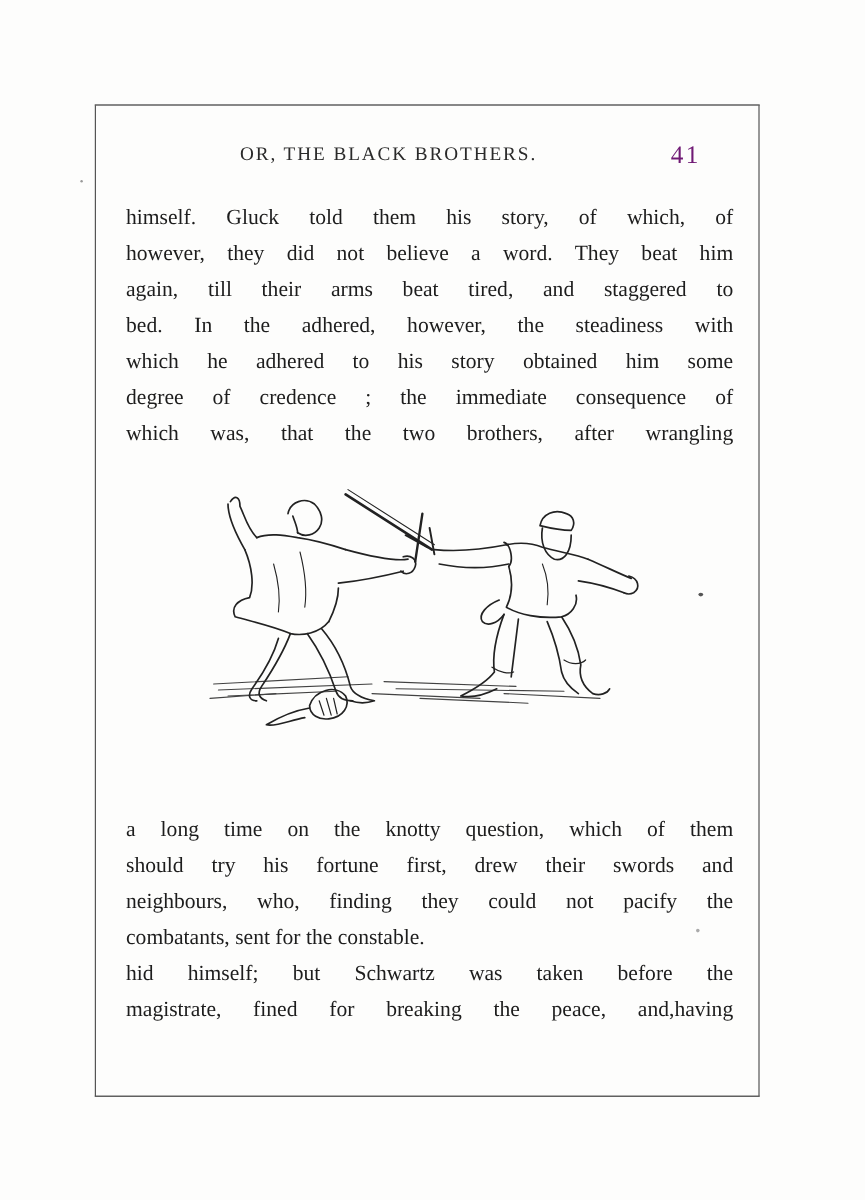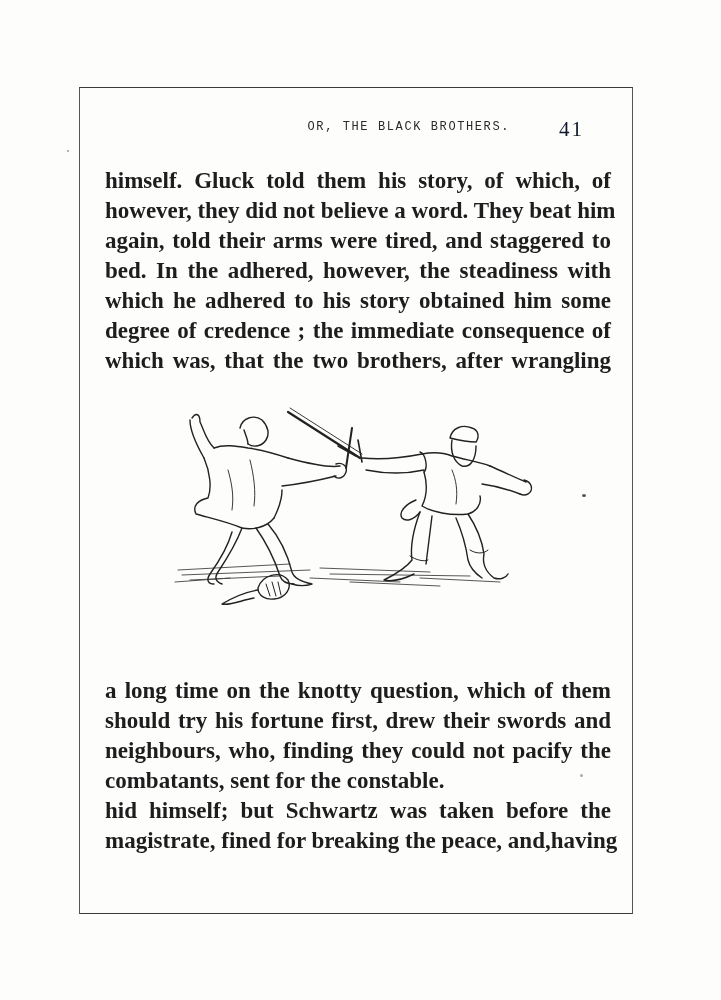--- a/index.html
+++ b/index.html
@@ -31,42 +31,40 @@
       position: absolute;
       left: 0;
       top: 120px;
       width: 721px;
       height: 24px;
     }
     .running-title {
       position: absolute;
       left: 200px;
       width: 310px;
-      text-align: right;
+      text-align: left;
       top: 0;
-      font-size: 12px;
+      font-size: 16px;
       letter-spacing: 1.6px;
       color: #2a2a2a;
-      font-family: Liberation Mono, monospace;
     }
     .folio {
       position: absolute;
       left: 559px;
       top: -3px;
       font-size: 21px;
       letter-spacing: 2px;
-      color: #0f172a;
+      color: #701a75;
     }
     .text-block {
       position: absolute;
       left: 105px;
       width: 506px;
-      font-size: 23px;
+      font-size: 18px;
       line-height: 30px;
-      font-weight: bold;
     }
     .text-block .line {
       display: block;
       white-space: nowrap;
       text-align: justify;
       text-align-last: justify;
       height: 30px;
     }
     .text-block .line.last {
       text-align-last: left;
@@ -95,21 +93,21 @@
 <div class="page-frame"></div>
 
 <div class="running-head">
   <span class="running-title">OR, THE BLACK BROTHERS.</span>
   <span class="folio">41</span>
 </div>
 
 <div class="text-block block-upper">
   <span class="line">himself.  Gluck told them his story, of which, of</span>
   <span class="line">however, they did not believe a word.  They beat him</span>
-  <span class="line">again, told their arms were tired, and staggered to</span>
+  <span class="line">again, till their arms beat tired, and staggered to</span>
   <span class="line">bed.  In the adhered, however, the steadiness with</span>
   <span class="line">which he adhered to his story obtained him some</span>
   <span class="line">degree of credence ; the immediate consequence of</span>
   <span class="line">which was, that the two brothers, after wrangling</span>
 </div>
 
 <svg class="illustration" viewBox="0 0 380 220" xmlns="http://www.w3.org/2000/svg">
   <g fill="none" stroke="#222" stroke-width="1.4" stroke-linecap="round" stroke-linejoin="round">
 
     <g stroke-width="0.9" opacity="0.85">

